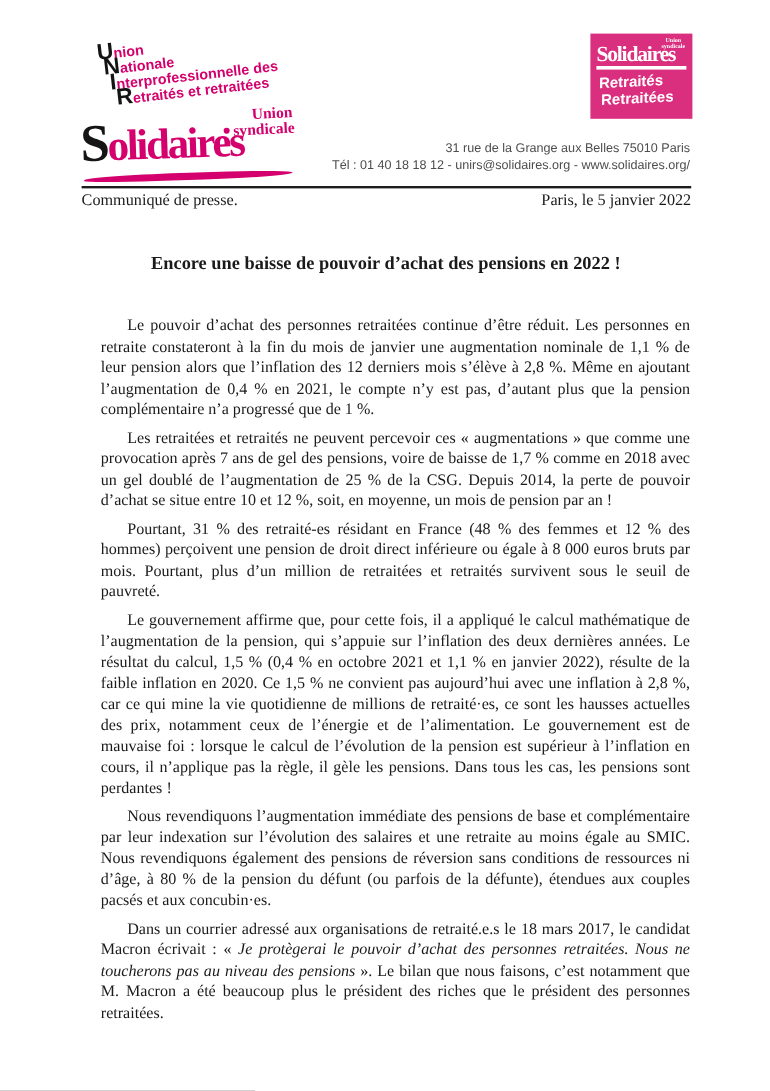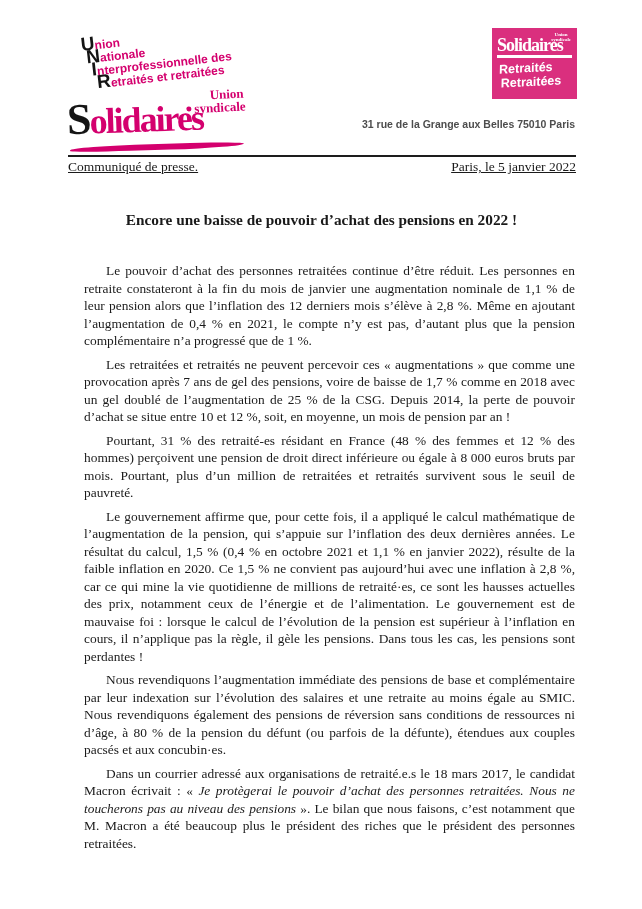--- a/index.html
+++ b/index.html
@@ -45,27 +45,27 @@
             font-weight:bold; letter-spacing:-1px; }
   .logo-right .brand-rule { position:absolute; left:5px; top:27px; width:75px; height:2.5px;
             background:#fff; }
   .logo-right .ret { position:absolute; left:7px; top:33px;
             font-family:"Liberation Sans", sans-serif; font-weight:bold; font-size:12.5px;
             line-height:14px; transform:rotate(-3deg) skewX(-4deg); }
   .logo-right .ret .l2 { margin-left:2px; }
 
   .address { position:absolute; right:67px; top:117px; text-align:right;
             font-family:"Liberation Sans", sans-serif; font-size:10.5px; line-height:14px;
-            color:#4d4d4d;font-weight:bold; }
+            color:#4d4d4d; }
 
   .rule { position:absolute; left:68px; width:508px; top:155px;
             border-top:2px solid #1d1d1d; }
 
   .meta-row { position:absolute; left:68px; width:508px; top:159px;
-            display:flex; justify-content:space-between; font-size:13.5px; line-height:16px;text-decoration:underline; }
+            display:flex; justify-content:space-between; font-size:13.5px; line-height:16px; }
 
   
   .doc-body { position:absolute; left:68px; width:507px; top:211px; }
   .doc-title { text-align:center; font-size:15.3px; font-weight:bold;
             margin:0 0 33px 0; }
   .doc-body p { margin:0 0 6px 16px; font-size:13.4px; line-height:17.5px;
             text-align:justify; text-indent:22px; }
   .doc-body p em { font-style:italic; }
 </style>
 </head>
@@ -100,20 +100,21 @@
       <div class="brand">Solidaires</div>
       <div class="brand-rule"></div>
       <div class="ret">
         <div class="l1">Retraités</div>
         <div class="l2">Retraitées</div>
       </div>
     </div>
 
     <div class="address">
       <div>31 rue de la Grange aux Belles 75010 Paris</div>
+      <div>Tél : 01 40 18 18 12 - unirs@solidaires.org - www.solidaires.org/</div>
     </div>
   </div>
 
   <div class="rule"></div>
 
   <div class="meta-row">
     <span>Communiqué de presse.</span>
     <span>Paris, le 5 janvier 2022</span>
   </div>
 

